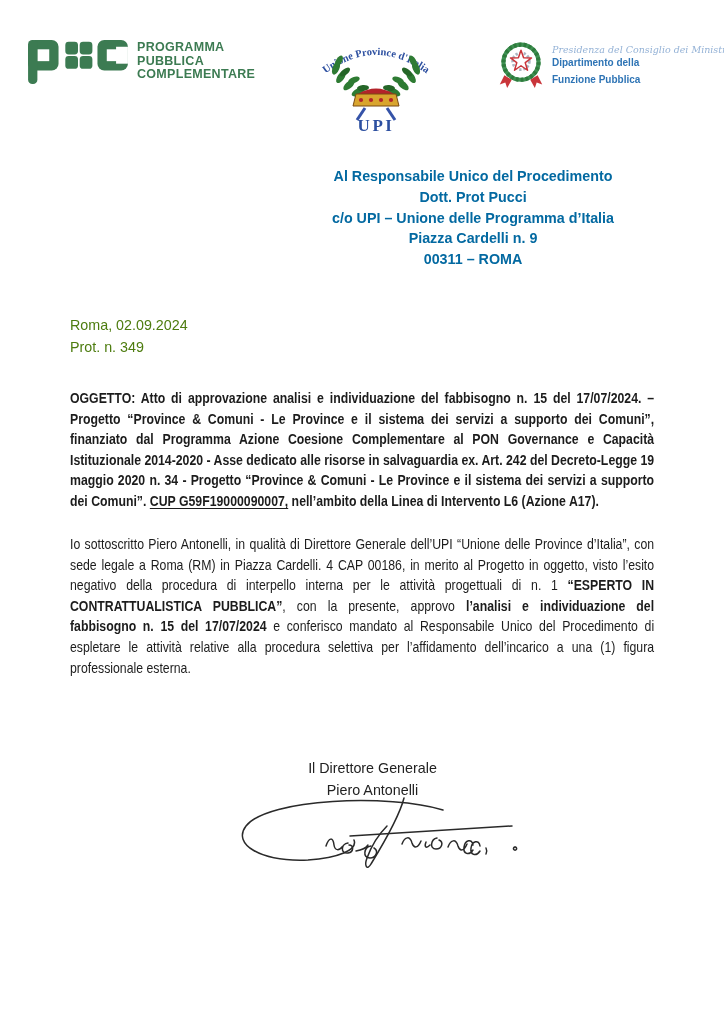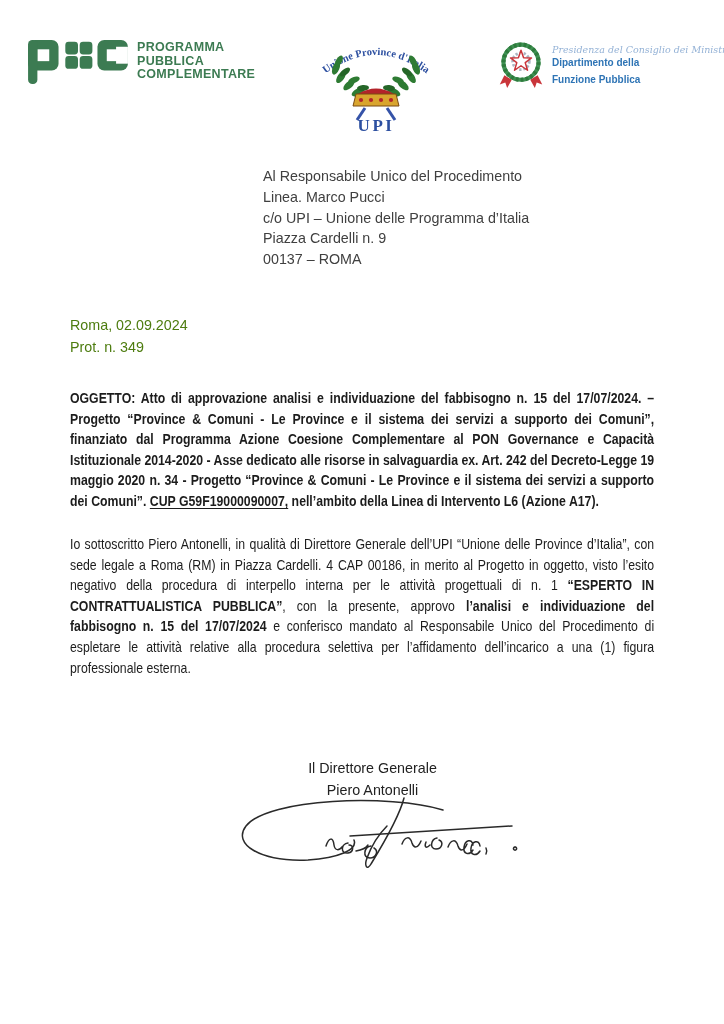--- a/index.html
+++ b/index.html
@@ -20,21 +20,21 @@
   .upi { width:132px; margin-top:0; text-align:center; }
   .dfp { display:flex; gap:7px; margin-top:12px; }
   .dfp-text { display:flex; flex-direction:column; width:176px;margin-top:6px; }
   .dfp-script { font-family:"DejaVu Serif", serif; font-style:italic;
     font-size:9.5px; color:#94b2d6; line-height:11px; white-space:nowrap; }
   .dfp-line { font-weight:700; font-size:10px; line-height:16.5px; color:#2e74b5; }
 
   
   .recipient {
     position:absolute; top:166px; right:69px; width:420px;
-    text-align:left; font-size:14.3px; line-height:20.8px; color:#404040;
+    text-align:center; font-size:14.3px; line-height:20.8px; color:#0369a1;font-weight:bold;
   }
 
   
   .meta {
     position:absolute; top:314px; left:70px;
     font-size:14.3px; line-height:22px; color:#4d7c0f;
   }
 
   
   .justpara {
@@ -142,24 +142,24 @@
       <div class="dfp-text">
         <div class="dfp-script">Presidenza del Consiglio dei Ministri</div>
         <div class="dfp-line">Dipartimento della</div>
         <div class="dfp-line">Funzione Pubblica</div>
       </div>
     </div>
   </div>
 
   <div class="recipient">
     <div>Al Responsabile Unico del Procedimento</div>
-    <div>Linea. Marco Pucci</div>
+    <div>Dott. Prot Pucci</div>
     <div>c/o UPI – Unione delle Programma d’Italia</div>
     <div>Piazza Cardelli n. 9</div>
-    <div>00137 – ROMA</div>
+    <div>00311 – ROMA</div>
   </div>
 
   <div class="meta">
     <div>Roma, 02.09.2024</div>
     <div>Prot. n. 349</div>
   </div>
 
   <p class="justpara subject"><span>OGGETTO: Atto di approvazione analisi e individuazione del fabbisogno n. 15 del 17/07/2024. – Progetto “Province &amp; Comuni - Le Province e il sistema dei servizi a supporto dei Comuni”, finanziato dal Programma Azione Coesione Complementare al PON Governance e Capacità Istituzionale 2014-2020 - Asse dedicato alle risorse in salvaguardia ex. Art. 242 del Decreto-Legge 19 maggio 2020 n. 34 - Progetto “Province &amp; Comuni - Le Province e il sistema dei servizi a supporto dei Comuni”. </span><span class="seg-underline">CUP G59F19000090007,</span><span> nell’ambito della Linea di Intervento L6 (Azione A17).</span></p>
 
   <p class="justpara bodytext"><span>Io sottoscritto Piero Antonelli, in qualità di Direttore Generale dell’UPI “Unione delle Province d’Italia”, con sede legale a Roma (RM) in Piazza Cardelli. 4 CAP 00186, in merito al Progetto in oggetto, visto l’esito negativo della procedura di interpello interna per le attività progettuali di n. 1 </span><span class="seg-bold">“ESPERTO IN CONTRATTUALISTICA PUBBLICA”</span><span>, con la presente, approvo </span><span class="seg-bold">l’analisi e individuazione del fabbisogno n. 15 del 17/07/2024</span><span> e conferisco mandato al Responsabile Unico del Procedimento di espletare le attività relative alla procedura selettiva per l’affidamento dell’incarico a una (1) figura professionale esterna.</span></p>

